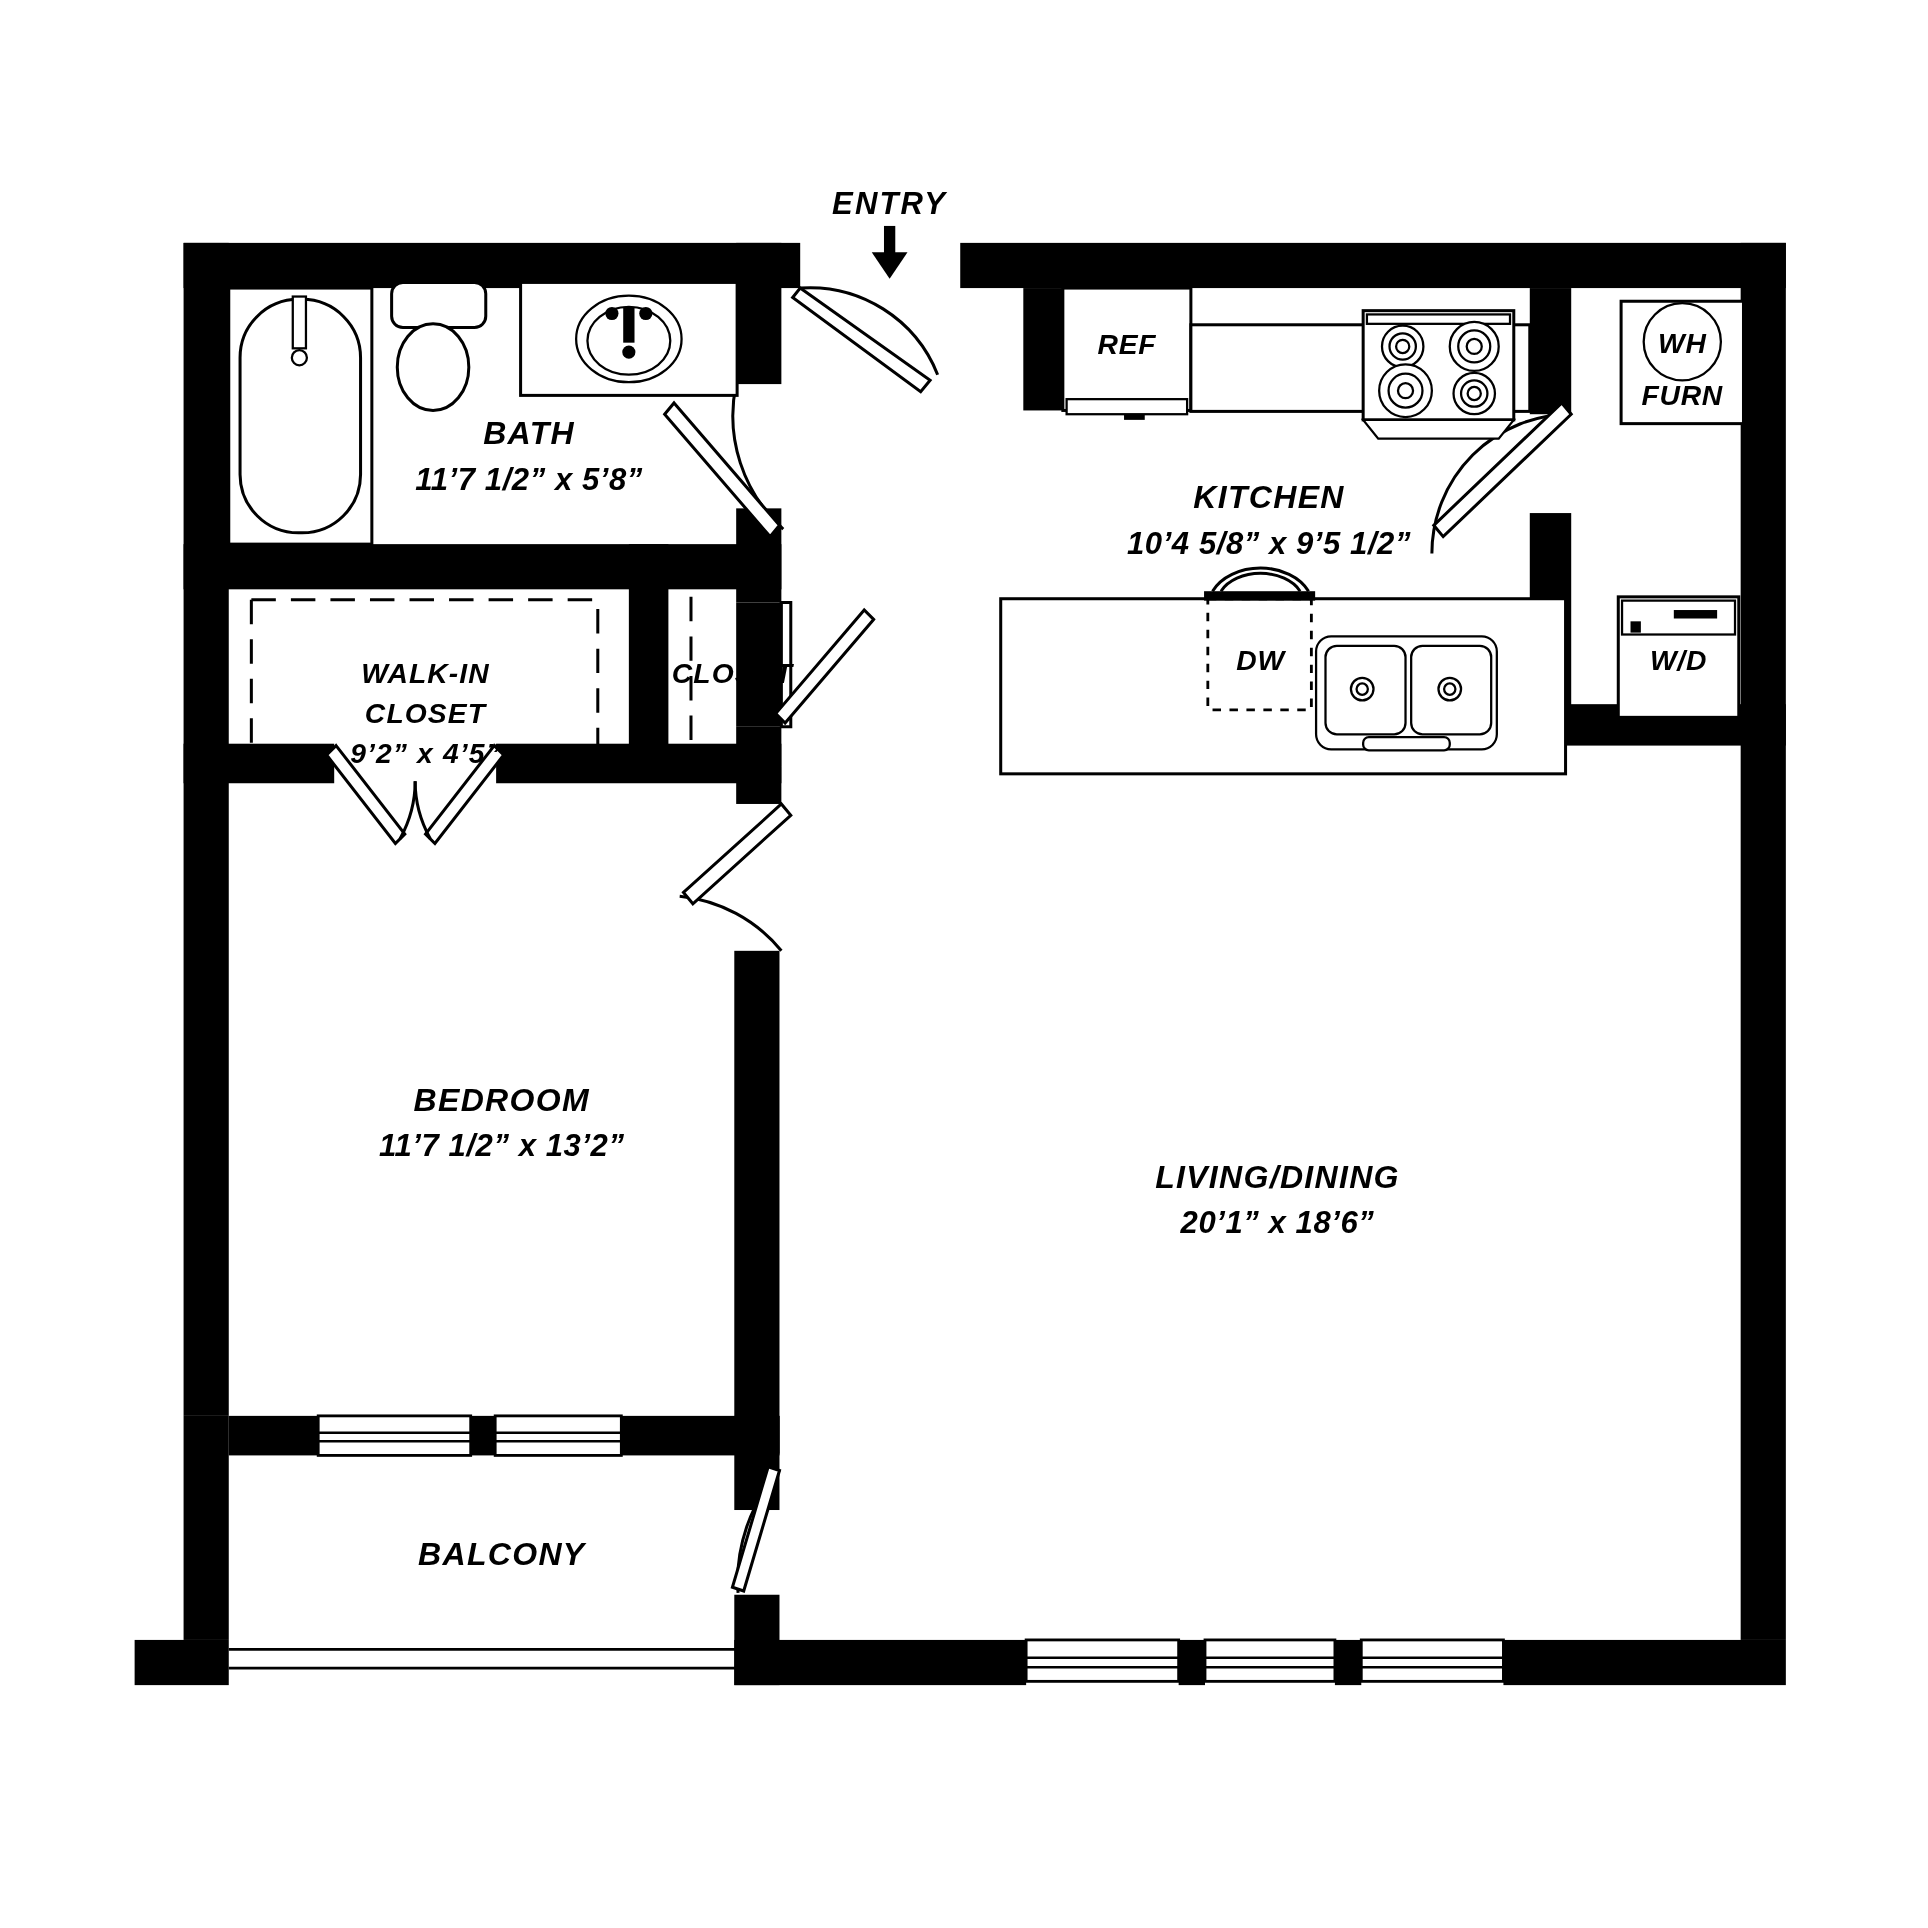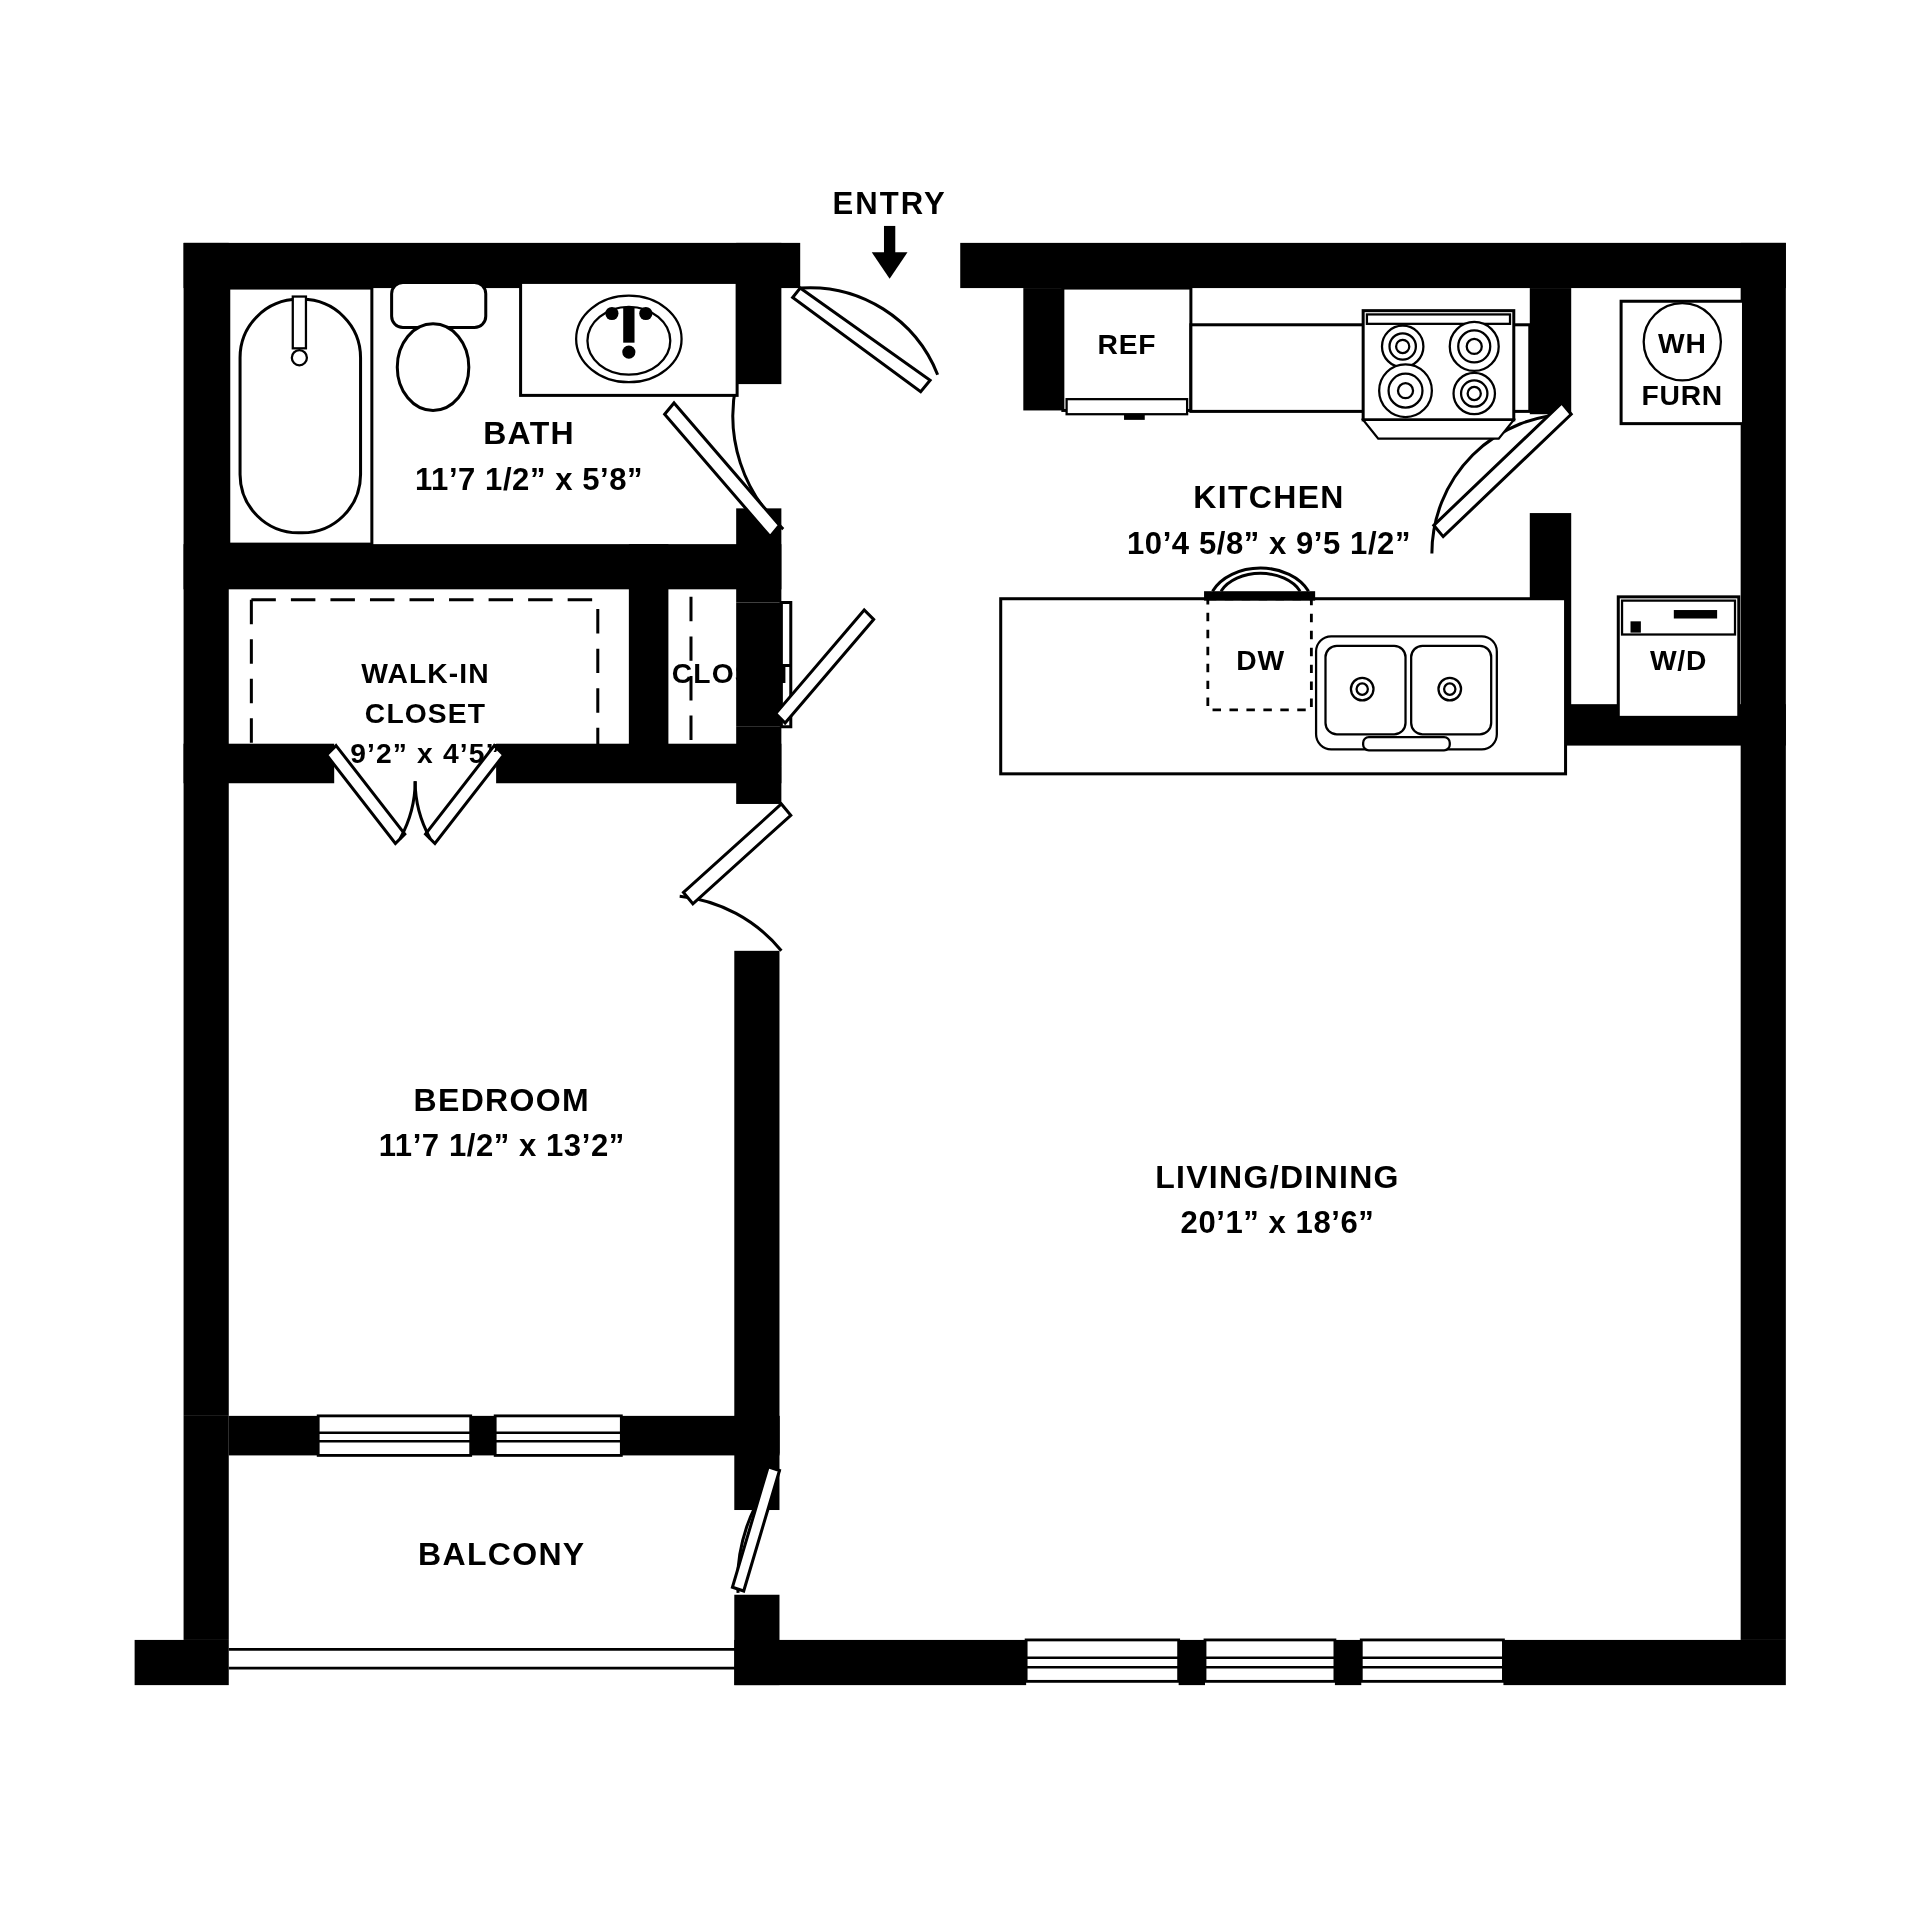--- a/index.html
+++ b/index.html
@@ -11,20 +11,21 @@
     width: 1928px;
     height: 1928px;
     font-family: "Liberation Sans", sans-serif;
     overflow: hidden;
   }
   #plan-root {
     position: relative;
     width: 1928px;
     height: 1692px;
     background: #ffffff;
+    font-style: italic;
   }
   svg#floorplan {
     display: block;
     width: 1928px;
     height: 1928px;
   }
   .wall      { fill: #000000; }
   .thinline  { fill: none; stroke: #000000; stroke-width: 3; }
   .fixture   { fill: #ffffff; stroke: #000000; stroke-width: 3.2; }
   .fixture-thin { fill: #ffffff; stroke: #000000; stroke-width: 2.4; }

